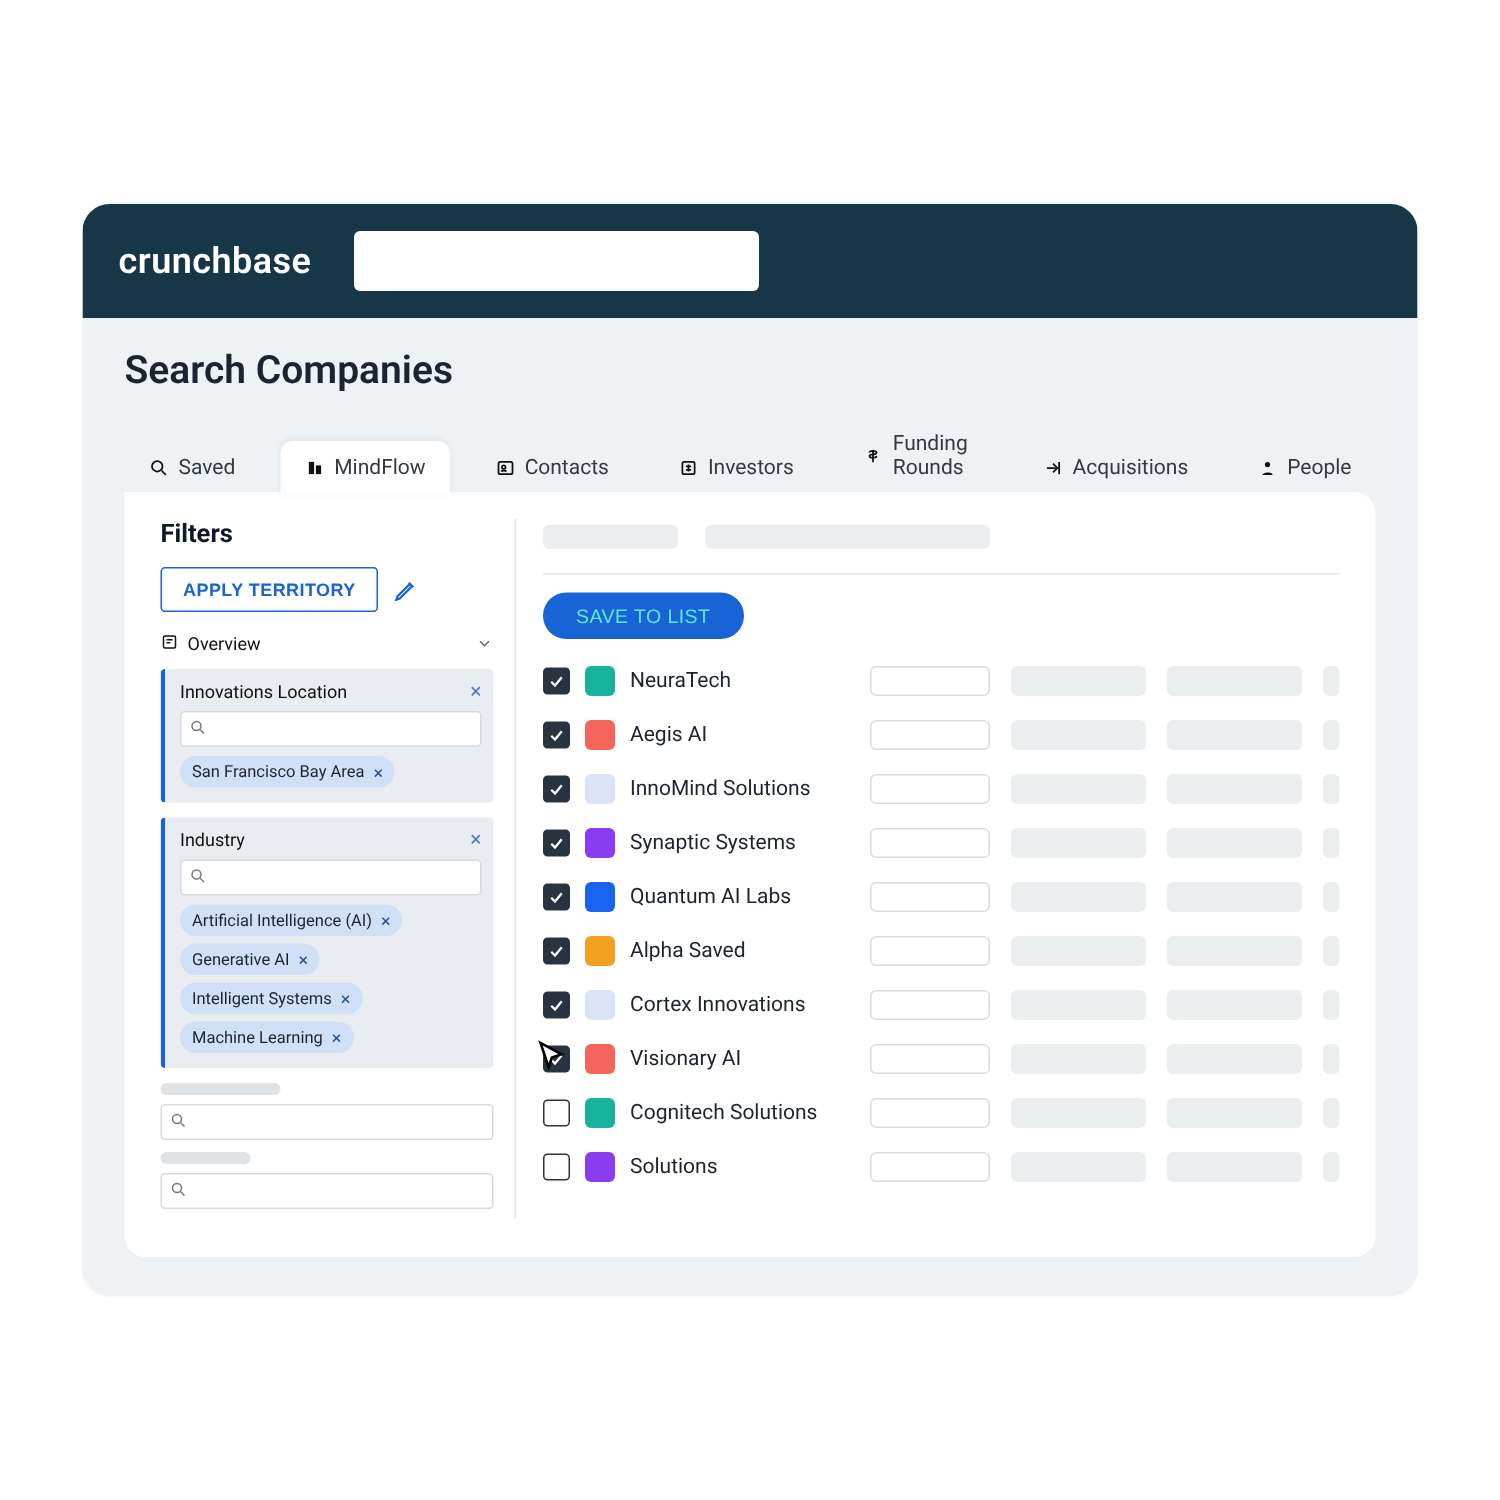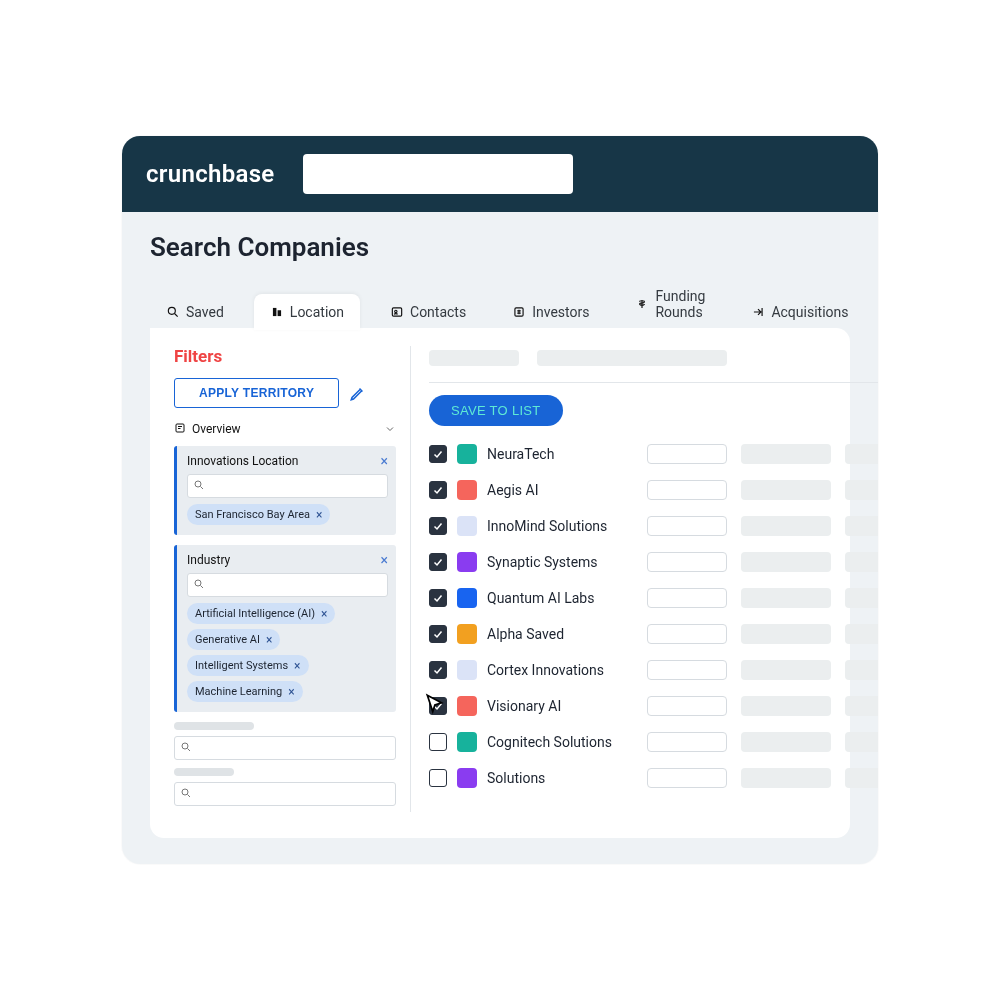--- a/index.html
+++ b/index.html
@@ -1,32 +1,32 @@
 <!DOCTYPE html>
 <html><head>
 <meta charset="utf-8">
 <style>
   * { box-sizing: border-box; margin: 0; padding: 0; }
   body { font-family: -apple-system, BlinkMacSystemFont, "Segoe UI", Roboto, Helvetica, Arial, sans-serif; background: #fff; width: 1000px; height: 1000px; display:flex; align-items:center; justify-content:center;}
-  .app-shell { width: 756px; border-radius: 18px; overflow: hidden; background: #eef2f5; box-shadow: 0 0 0 1px rgba(0,0,0,0.02);}
+  .app-shell { width: 890px; border-radius: 18px; overflow: hidden; background: #eef2f5; box-shadow: 0 0 0 1px rgba(0,0,0,0.02);}
   .topbar { background: #173647; padding: 18px 24px; display:flex; align-items:center; gap: 28px;}
   .brand { color: #fff; font-size: 24px; font-weight: 600; letter-spacing: .3px; }
   .search { background:#fff; height:40px; width:270px; border-radius:4px;}
   .page { padding: 20px 28px 26px 28px;}
   .page-title { font-size: 26px; font-weight:600; color:#1d2430; margin-bottom: 16px;}
   .tabs { display:flex; align-items:flex-end; gap: 14px; }
   .tab { display:flex; align-items:center; gap:6px; font-size:14px; color:#343a40; padding: 10px 16px; border-radius:8px 8px 0 0; cursor:pointer;}
   .tab.active { background:#fff; box-shadow: 0 -1px 4px rgba(0,0,0,0.06);}
   .tab .ic { width:14px; height:14px; display:inline-flex;}
   .panel { background:#fff; border-radius: 0 14px 14px 14px; padding: 18px 24px 26px 24px; margin-top:-2px;}
   .panel-row { display:flex; gap: 14px;}
   .sidebar { width: 222px; flex:none;}
-  .filters-label { font-weight:700; font-size:17px; color:#ef4444; margin-bottom:12px;}
+  .filters-label { font-weight:700; font-size:17px; color:#0f172a; margin-bottom:12px;}
   .apply-row { display:flex; align-items:center; gap:10px; margin-bottom:10px;}
-  .apply-btn { border:1px solid #1864d6; color:#1864d6; background:#fff; padding:7px 24px; font-size:12px; font-weight:600; border-radius:3px; cursor:pointer; letter-spacing:.3px;}
+  .apply-btn { border:1px solid #1864d6; color:#1864d6; background:#fff; padding:7px 14px; font-size:12px; font-weight:600; border-radius:3px; cursor:pointer; letter-spacing:.3px;}
   .edit-ic { color:#1864d6; width:18px; height:18px; }
   .overview-row { display:flex; align-items:center; justify-content:space-between; font-size:12px; color:#111; padding:4px 0 10px 0;}
   .overview-row .ic { width:12px; height:12px; }
   .filter-group { background:#e9edf1; border-left:3px solid #1864d6; border-radius:3px; padding:8px 8px 10px 10px; margin-bottom:10px;}
   .fg-head { display:flex; justify-content:space-between; align-items:center; font-size:12px; color:#111; margin-bottom:6px;}
   .fg-close { color:#4a7bd1; cursor:pointer; font-size:14px; line-height:1;}
   .fg-search { position:relative; margin-bottom:6px;}
   .fg-search input { width:100%; height:24px; border:1px solid #d6dbe0; border-radius:3px; padding-left:22px; font-size:11px; background:#fff;}
   .fg-search .mag { position:absolute; left:6px; top:5px; width:12px; height:12px; color:#777;}
   .chip-wrap { display:flex; flex-wrap:wrap; gap:5px;}
@@ -76,21 +76,21 @@
           </span>
           <span>Saved</span>
         </div>
         <div class="tab active">
           <span class="ic">
             <svg viewBox="0 0 24 24" fill="#111">
               <rect x="5" y="5" width="6" height="14"></rect>
               <rect x="13" y="9" width="6" height="10"></rect>
             </svg>
           </span>
-          <span>Location</span>
+          <span>MindFlow</span>
         </div>
         <div class="tab">
           <span class="ic">
             <svg viewBox="0 0 24 24" fill="none" stroke="#111" stroke-width="2">
               <rect x="4" y="5" width="16" height="14" rx="2"></rect>
               <circle cx="10" cy="11" r="2"></circle>
               <path d="M7 16c1-1.5 5-1.5 6 0"></path>
             </svg>
           </span>
           <span>Contacts</span>

